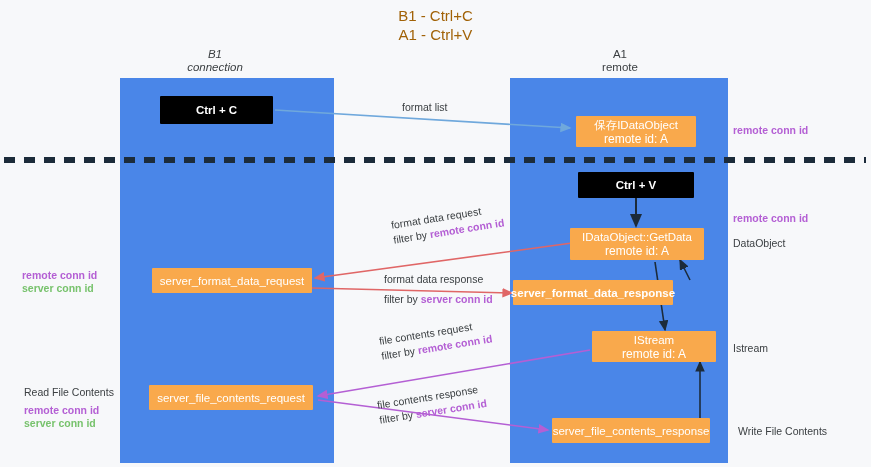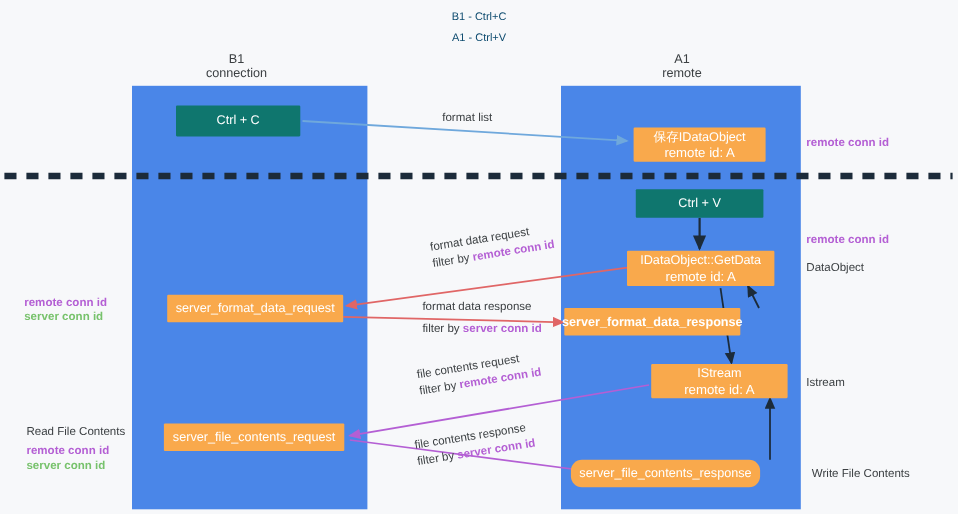--- a/index.html
+++ b/index.html
@@ -20,23 +20,23 @@
     height: 467px;
     background: #f7f8fa;
   }
   .abs { position: absolute; }
 
   
   .title {
     left: 0; top: 6px;
     width: 871px;
     text-align: center;
-    font-size: 10px;
+    font-size: 15px;
     line-height: 19px;
-    color: #0c4a6e;
+    color: #a16207;
     white-space: pre-line;
   }
 
   
   .col-header {
     font-size: 11.5px;
     line-height: 13px;
     text-align: center;
     color: #3c4043;
     white-space: pre-line;
@@ -54,21 +54,21 @@
     flex-direction: column;
     align-items: center;
     justify-content: center;
     text-align: center;
     color: #ffffff;
     font-size: 11.5px;
     line-height: 14px;
     border-radius: 1px;
   }
   .node.orange { background: #f9a94c; }
-  .node.green  { background: #0f766e; }
+  .node.green  { background: #000000; font-weight: bold; }
   .node .l2 { font-size: 12px; }
 
   
   .edge-label {
     font-size: 10.5px;
     line-height: 15px;
     color: #3c4043;
     white-space: nowrap;
   }
   .edge-label.rot-neg {
@@ -94,21 +94,21 @@
   }
 </style>
 </head>
 <body>
 
 <div id="canvas">
 
   <div class="abs title">B1 - Ctrl+C
 A1 - Ctrl+V</div>
 
-  <div class="abs col-header" style="left:155px; top:48px; width:120px;">B1
+  <div class="abs col-header" style="left:155px; top:48px; width:120px;font-style:italic;">B1
 connection</div>
   <div class="abs col-header" style="left:560px; top:48px; width:120px;">A1
 remote</div>
 
   <div class="abs lane" style="left:120px; top:78px; width:214px; height:385px;"></div>
   <div class="abs lane" style="left:510px; top:78px; width:218px; height:385px;"></div>
 
   <svg class="abs" id="overlay" viewBox="0 0 871 467" xmlns="http://www.w3.org/2000/svg">
     <defs>
       <marker id="ah-blue" markerWidth="7" markerHeight="7" refX="6" refY="3" orient="auto">
@@ -174,21 +174,21 @@
 
   <div class="abs node orange" style="left:592px; top:331px; width:124px; height:31px;">
     <span>IStream</span>
     <span class="l2">remote id: A</span>
   </div>
 
   <div class="abs node orange" style="left:149px; top:385px; width:164px; height:25px;">
     <span>server_file_contents_request</span>
   </div>
 
-  <div class="abs node orange" style="left:519px; top:418px; width:172px; height:25px;border-radius:10px;">
+  <div class="abs node orange" style="left:552px; top:418px; width:158px; height:25px;">
     <span>server_file_contents_response</span>
   </div>
 
   <div class="abs edge-label" style="left:402px; top:100px;">
     <span>format list</span>
   </div>
 
   <div class="abs edge-label rot-neg" style="left:390px; top:218px;">
     <div>format data request</div>
     <div><span>filter by </span><span class="purple">remote conn id</span></div>

